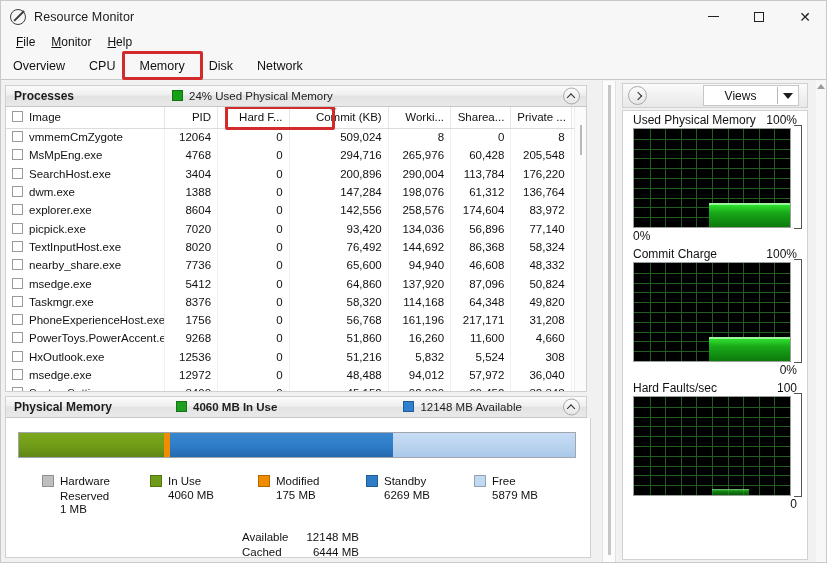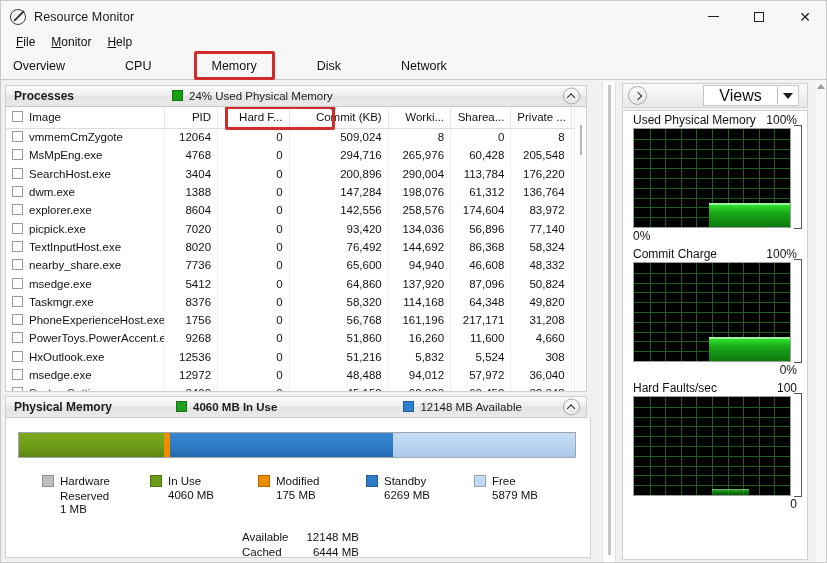--- a/index.html
+++ b/index.html
@@ -58,21 +58,20 @@
   .menu-item {
     font-size: 12px; color: #101010; padding: 1px 7px; margin-right: 2px; cursor: default;
   }
   .menu-item u { text-decoration: underline; }
 
   
   .tabstrip {
     position: absolute; left: 0; top: 51px; width: 827px; height: 28px;
     background: #f7f7f7; display: flex; align-items: flex-end;
     border-bottom: 1px solid #c8c8c8;
-    gap: 36px;
   }
   .tab {
     font-size: 12.5px; color: #111; padding: 3px 12px 6px 12px;
     position: relative; cursor: default; white-space: nowrap;
   }
   .tab.active { font-weight: normal; text-align: center; }
   .tab-highlight {
     position: absolute; left: -6px; top: -5px; right: -6px; bottom: -1px;
     border: 3px solid #d22b2b; border-radius: 2px; pointer-events: none;
   }
@@ -234,21 +233,21 @@
     content: ""; position: absolute; left: 1px; top: 1px;
     width: 5px; height: 5px;
     border-right: 1.7px solid #2a2a2a; border-top: 1.7px solid #2a2a2a;
     transform: rotate(45deg);
   }
   .views-btn {
     margin-left: auto; margin-right: 8px; height: 21px; width: 96px;
     background: #fff; border: 1px solid #c7c7c7;
     display: flex; align-items: center; cursor: pointer;
   }
-  .views-btn .lbl { flex: 1; text-align: center; font-size: 16px; color: #111; }
+  .views-btn .lbl { flex: 1; text-align: center; font-size: 12px; color: #111; }
   .views-btn .sep { width: 1px; height: 17px; background: #b9b9b9; }
   .views-btn .caret {
     width: 20px; display: flex; align-items: center; justify-content: center;
   }
   .caret-tri {
     width: 0; height: 0; border-left: 5px solid transparent;
     border-right: 5px solid transparent; border-top: 6px solid #1c1c1c;
   }
   .graphs {
     position: absolute; left: 4px; top: 29px; width: 186px; height: 450px;

